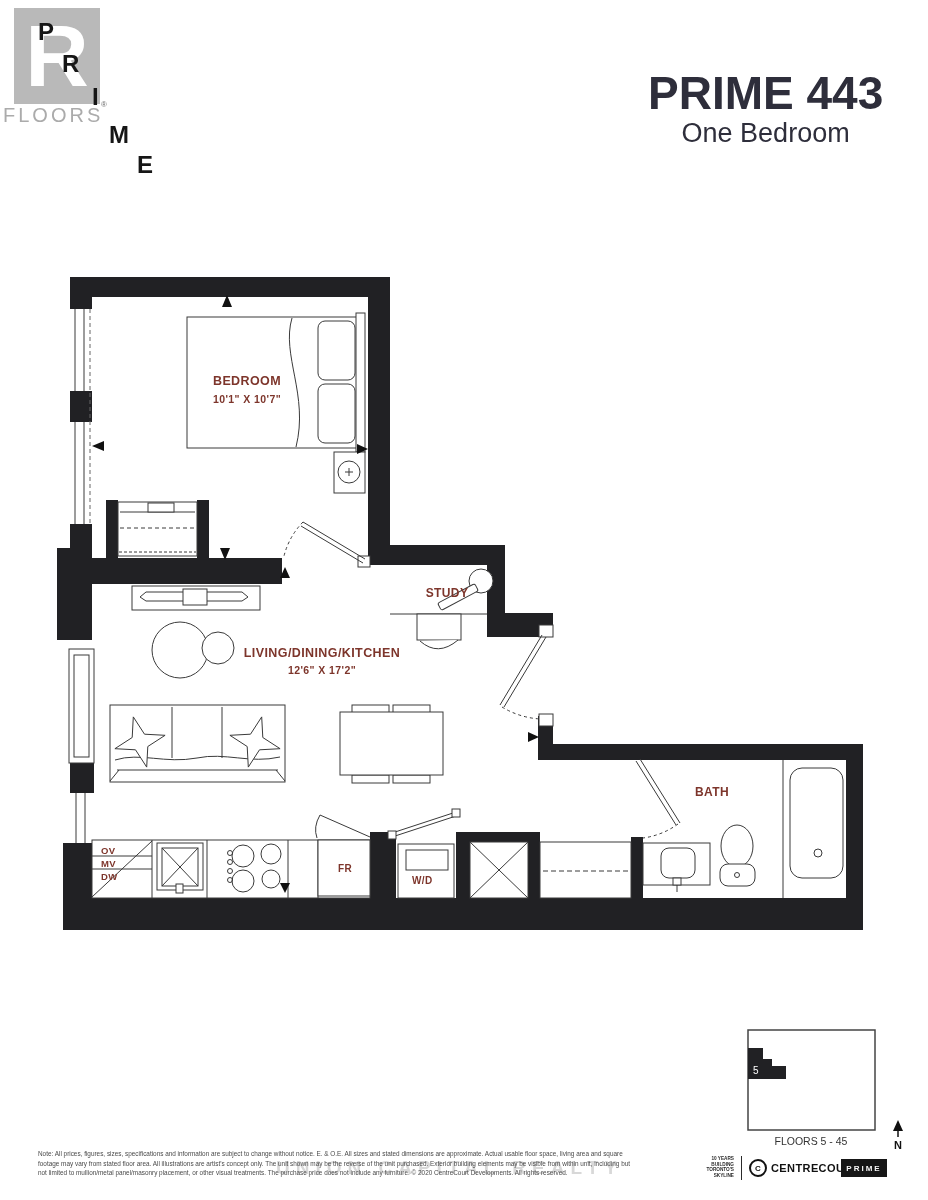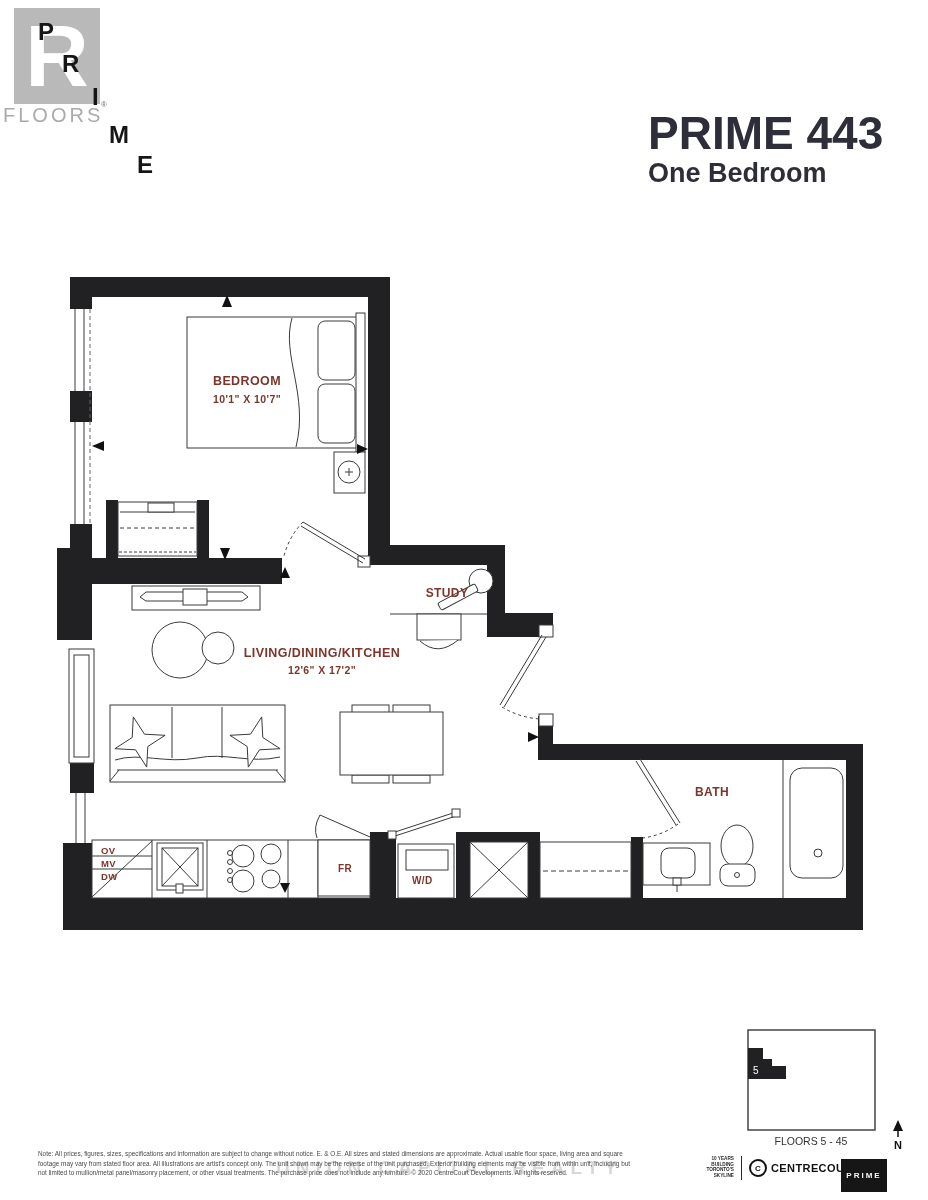--- a/index.html
+++ b/index.html
@@ -13,39 +13,39 @@
   .plet{position:absolute;font-weight:bold;color:#161616;font-size:24px;line-height:1;}
   .plet-p{left:38px;top:20px;}
   .plet-r{left:62px;top:52px;}
   .plet-i{left:92px;top:85px;}
   .plet-m{left:109px;top:123px;}
   .plet-e{left:137px;top:153px;}
   .reg{position:absolute;left:101px;top:100px;font-size:8px;color:#6d6d6d;}
   .realtor{position:absolute;left:3px;top:104px;font-size:20px;color:#ababab;letter-spacing:3px;}
   
   .title-block{position:absolute;left:648px;top:68px;color:#2e2e3b;}
-  .unit-title{font-size:46px;font-weight:bold;line-height:50px;letter-spacing:0px;margin-top:40px;}
-  .unit-sub{font-size:27px;font-weight:bold;line-height:30px;}
+  .unit-title{font-size:46px;font-weight:bold;line-height:50px;letter-spacing:0px;}
+  .unit-sub{font-size:27px;font-weight:normal;line-height:30px;text-align:center;}
   
   .plan-svg{position:absolute;left:0;top:0;}
   .rlabel{fill:#7d352b;font-weight:bold;font-family:"Liberation Sans",sans-serif;letter-spacing:0.4px;}
   .klabel{fill:#333333;font-family:"Liberation Sans",sans-serif;}
   
   .watermark{position:absolute;left:276px;top:1134px;font-size:19px;font-weight:bold;
              letter-spacing:6px;color:rgba(125,125,125,0.30);white-space:nowrap;margin-top:23px;}
   .disclaimer{position:absolute;left:38px;top:1149px;font-size:6.4px;line-height:9.6px;
               color:#4a4a4a;white-space:nowrap;}
   .years-badge{position:absolute;left:698px;top:1156px;width:36px;font-size:4.7px;font-weight:bold;
                text-align:right;color:#2a2a2a;line-height:5.6px;}
   .logo-divider{position:absolute;left:741px;top:1156px;width:1px;height:24px;background:#2a2a2a;}
   .centrecourt{position:absolute;left:749px;top:1159px;display:flex;align-items:center;gap:4px;color:#111;}
   .cc-icon{width:14px;height:14px;border:2px solid #111;border-radius:50%;font-size:8px;font-weight:bold;
            display:flex;align-items:center;justify-content:center;}
   .cc-name{font-size:11px;font-weight:bold;letter-spacing:0.4px;}
-  .prime-box{position:absolute;left:841px;top:1159px;width:46px;height:33px;background:#161616;
+  .prime-box{position:absolute;left:841px;top:1159px;width:46px;height:18px;background:#161616;
              color:#f5f5f5;font-size:8px;font-weight:bold;letter-spacing:2px;display:flex;
              align-items:center;justify-content:center;}
 </style>
 </head>
 <body>
 
 <div class="logo-wrap">
   <div class="logo-box"></div>
   <div class="logo-r">R</div>
   <div class="plet plet-p">P</div>

